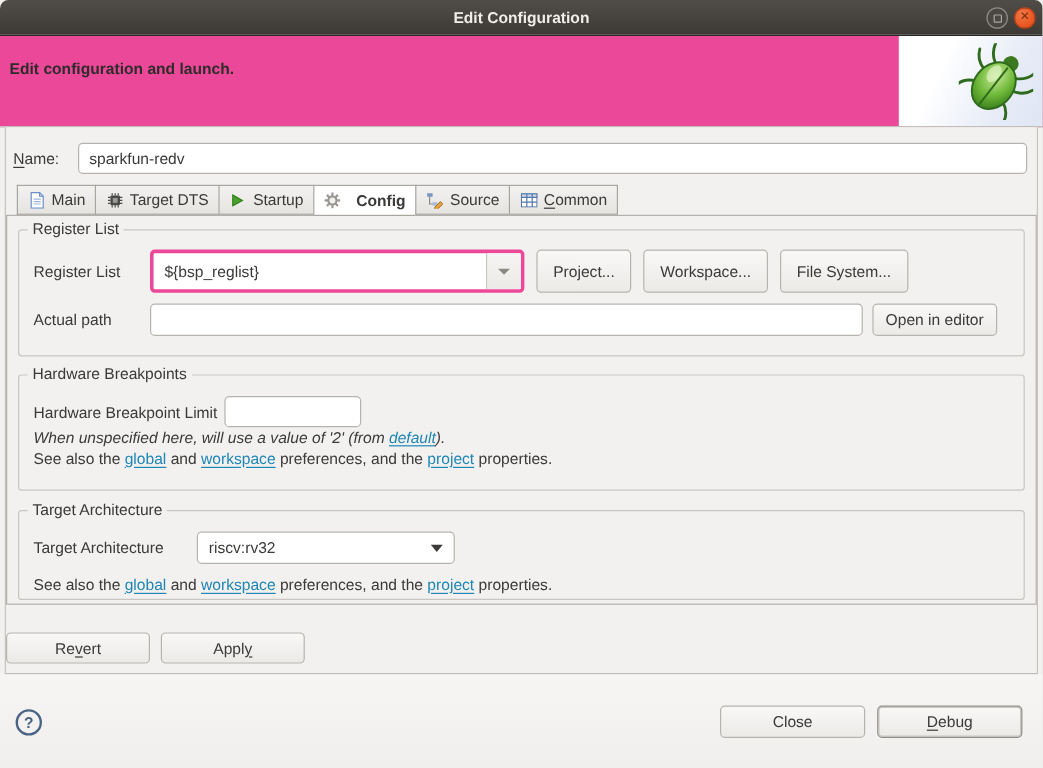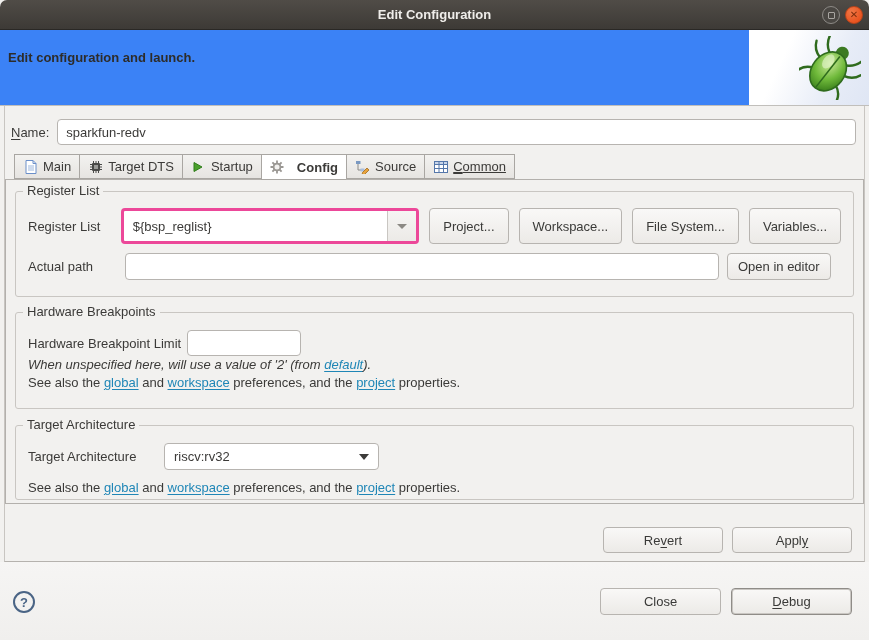--- a/index.html
+++ b/index.html
@@ -41,21 +41,21 @@
   .tb-max .sq { width: 7px; height: 7px; border: 1px solid #a8a5a1; border-radius: 1px; }
   .tb-close {
     background: radial-gradient(circle at 35% 30%, #f07746, #e95420 70%);
     border: 1px solid #b8431a;
     color: #7c2d0c; font-size: 10px; font-weight: bold; line-height: 1;
   }
 
   
   .header {
     position: absolute; left: 0; top: 30px; width: 869px; height: 76px;
-    background: #3b82f6;
+    background: #ec4899;
     border-bottom: 1px solid #c1bfbb;
   }
   .header-message {
     position: absolute; left: 8px; top: 20px;
     font-weight: bold; color: #2d2c2a;
   }
   .header-art {
     position: absolute; right: 0; top: 0; width: 120px; height: 75px;
     background: linear-gradient(115deg, #ffffff 30%, #e7ecf7 70%, #dfe6f4);
   }
@@ -64,42 +64,42 @@
   
   .dialog-body {
     position: absolute; left: 4px; top: 106px; width: 861px; height: 456px;
     border-left: 1px solid #c8c5c1;
     border-right: 1px solid #c8c5c1;
     border-bottom: 1px solid #b5b2ae;
     background: #f2f1ef;
   }
 
   
-  .name-row { display: flex; align-items: center; padding: 13px 8px 0 6px; gap: 8px; }
+  .name-row { display: flex; align-items: center; padding: 13px 8px 0 6px; gap: 16px; }
   .name-label { white-space: nowrap; }
   .mnemonic { text-decoration: underline; text-underline-offset: 2px; }
   .text-input {
     height: 26px; background: #ffffff;
     border: 1px solid #b7b4b0; border-radius: 4px;
     padding: 0 8px; font: inherit; color: #3b3a38; outline: none;
   }
   .name-input { flex: 1; }
 
   
   .tabs {
     display: flex; margin: 9px 0 0 9px; position: relative; z-index: 2; height: 25px;
   }
   .tab {
     display: flex; align-items: center; gap: 5px;
     padding: 0 8px;
     border: 1px solid #a9a6a2; border-right: none;
     background: linear-gradient(#f3f2f0, #e6e4e1);
     cursor: default; white-space: nowrap;
   }
-  .tab:last-child { border-right: 1px solid #a9a6a2; text-decoration: underline; }
+  .tab:last-child { border-right: 1px solid #a9a6a2; }
   .tab.selected {
     background: #ffffff; font-weight: bold;
     height: 26px; margin-bottom: -1px; gap: 12px;
   }
   .tab .icon { display: inline-flex; width: 15px; height: 15px; align-items: center; justify-content: center; }
 
   
   .tab-panel {
     position: relative; margin-top: 0; height: 325px;
     border: 1px solid #b3b0ac;
@@ -173,21 +173,21 @@
   }
   .arrow-down-dark {
     width: 0; height: 0;
     border-left: 5px solid transparent; border-right: 5px solid transparent;
     border-top: 6px solid #3c3b39;
   }
   .arch-note { margin-top: 9px; line-height: 18px; }
 
   
   .apply-row {
-    display: flex; justify-content: flex-end; gap: 9px;
+    display: flex; gap: 9px;
     margin: 23px 12px 0 0;
   }
   .action-btn { width: 120px; height: 26px; }
 
   
   .footer {
     position: absolute; left: 0; top: 562px; width: 869px; height: 78px;
     background: linear-gradient(#f6f5f4, #f0efed);
     display: flex; align-items: center;
   }
@@ -329,21 +329,20 @@
           <span class="reg-label">Register List</span>
           <span class="combo">
             <span class="combo-text">${bsp_reglist}</span>
             <span class="combo-arrow-btn">
                 <span class="arrow-down-gray"></span>
               </span>
           </span>
           <button class="btn reg-btn">Project...</button>
           <button class="btn reg-btn">Workspace...</button>
           <button class="btn reg-btn">File System...</button>
-          <button class="btn reg-btn">Variables...</button>
         </div>
         <div class="frow reg-row2">
           <span class="actual-path-label">Actual path</span>
           <input class="text-input actual-path-input" type="text" value="" style="">
           <button class="btn open-editor-btn">Open in editor</button>
         </div>
       </div>
 
       <div class="group group-hbp">
         <span class="group-title">Hardware Breakpoints</span>

